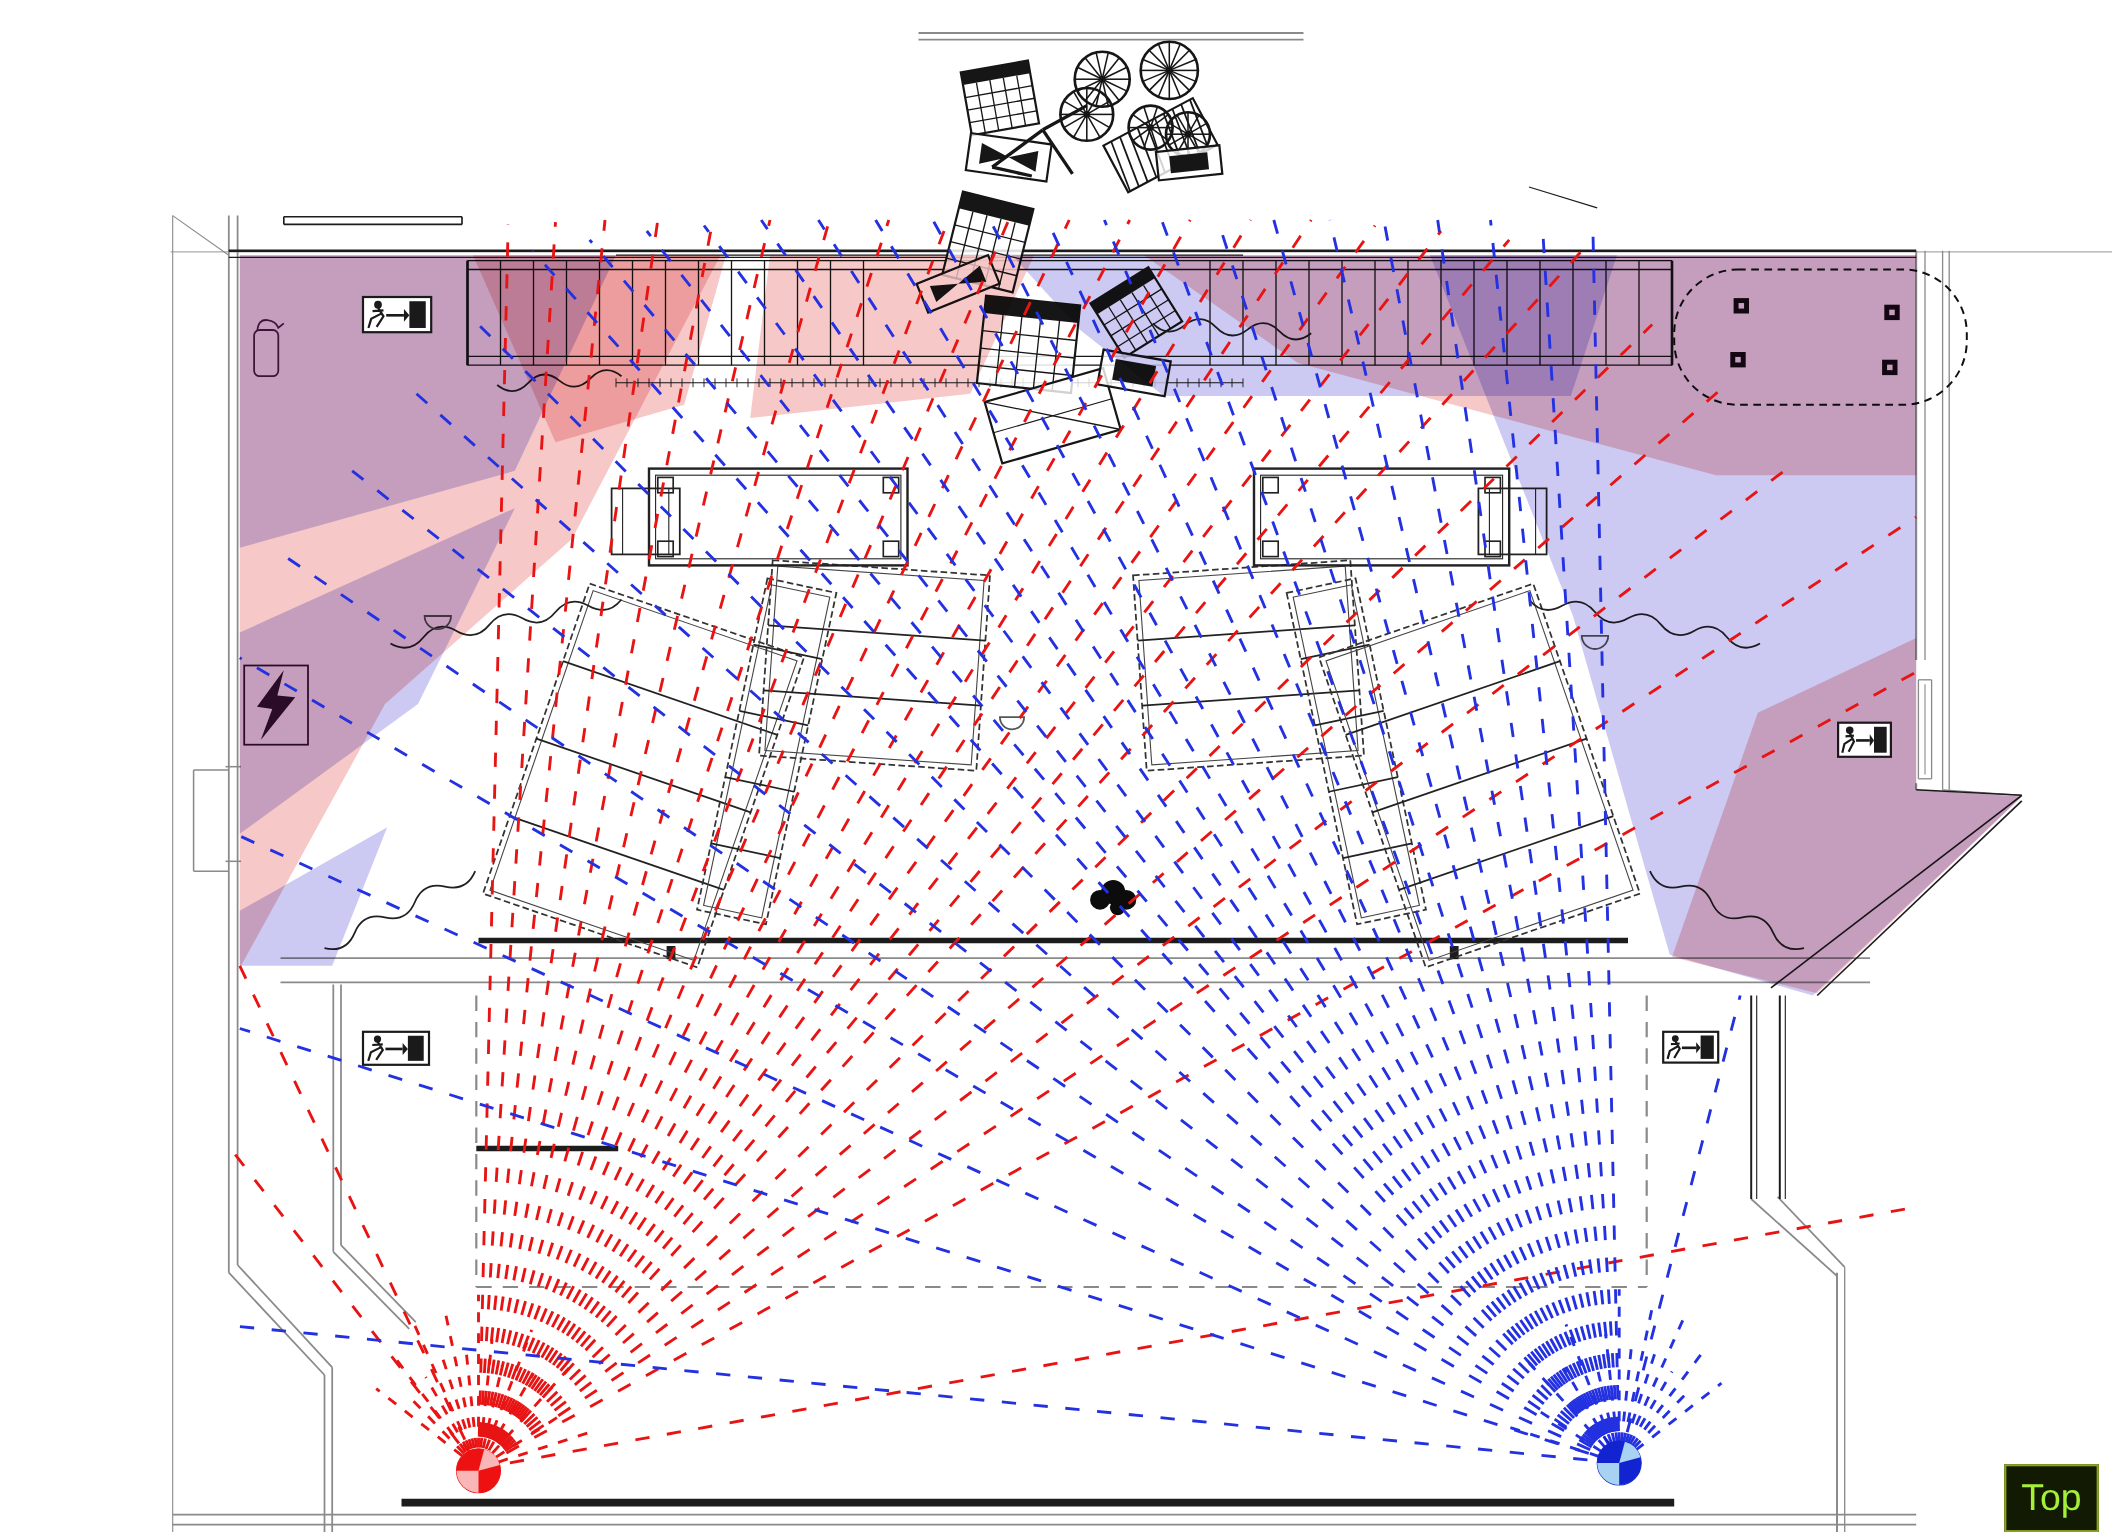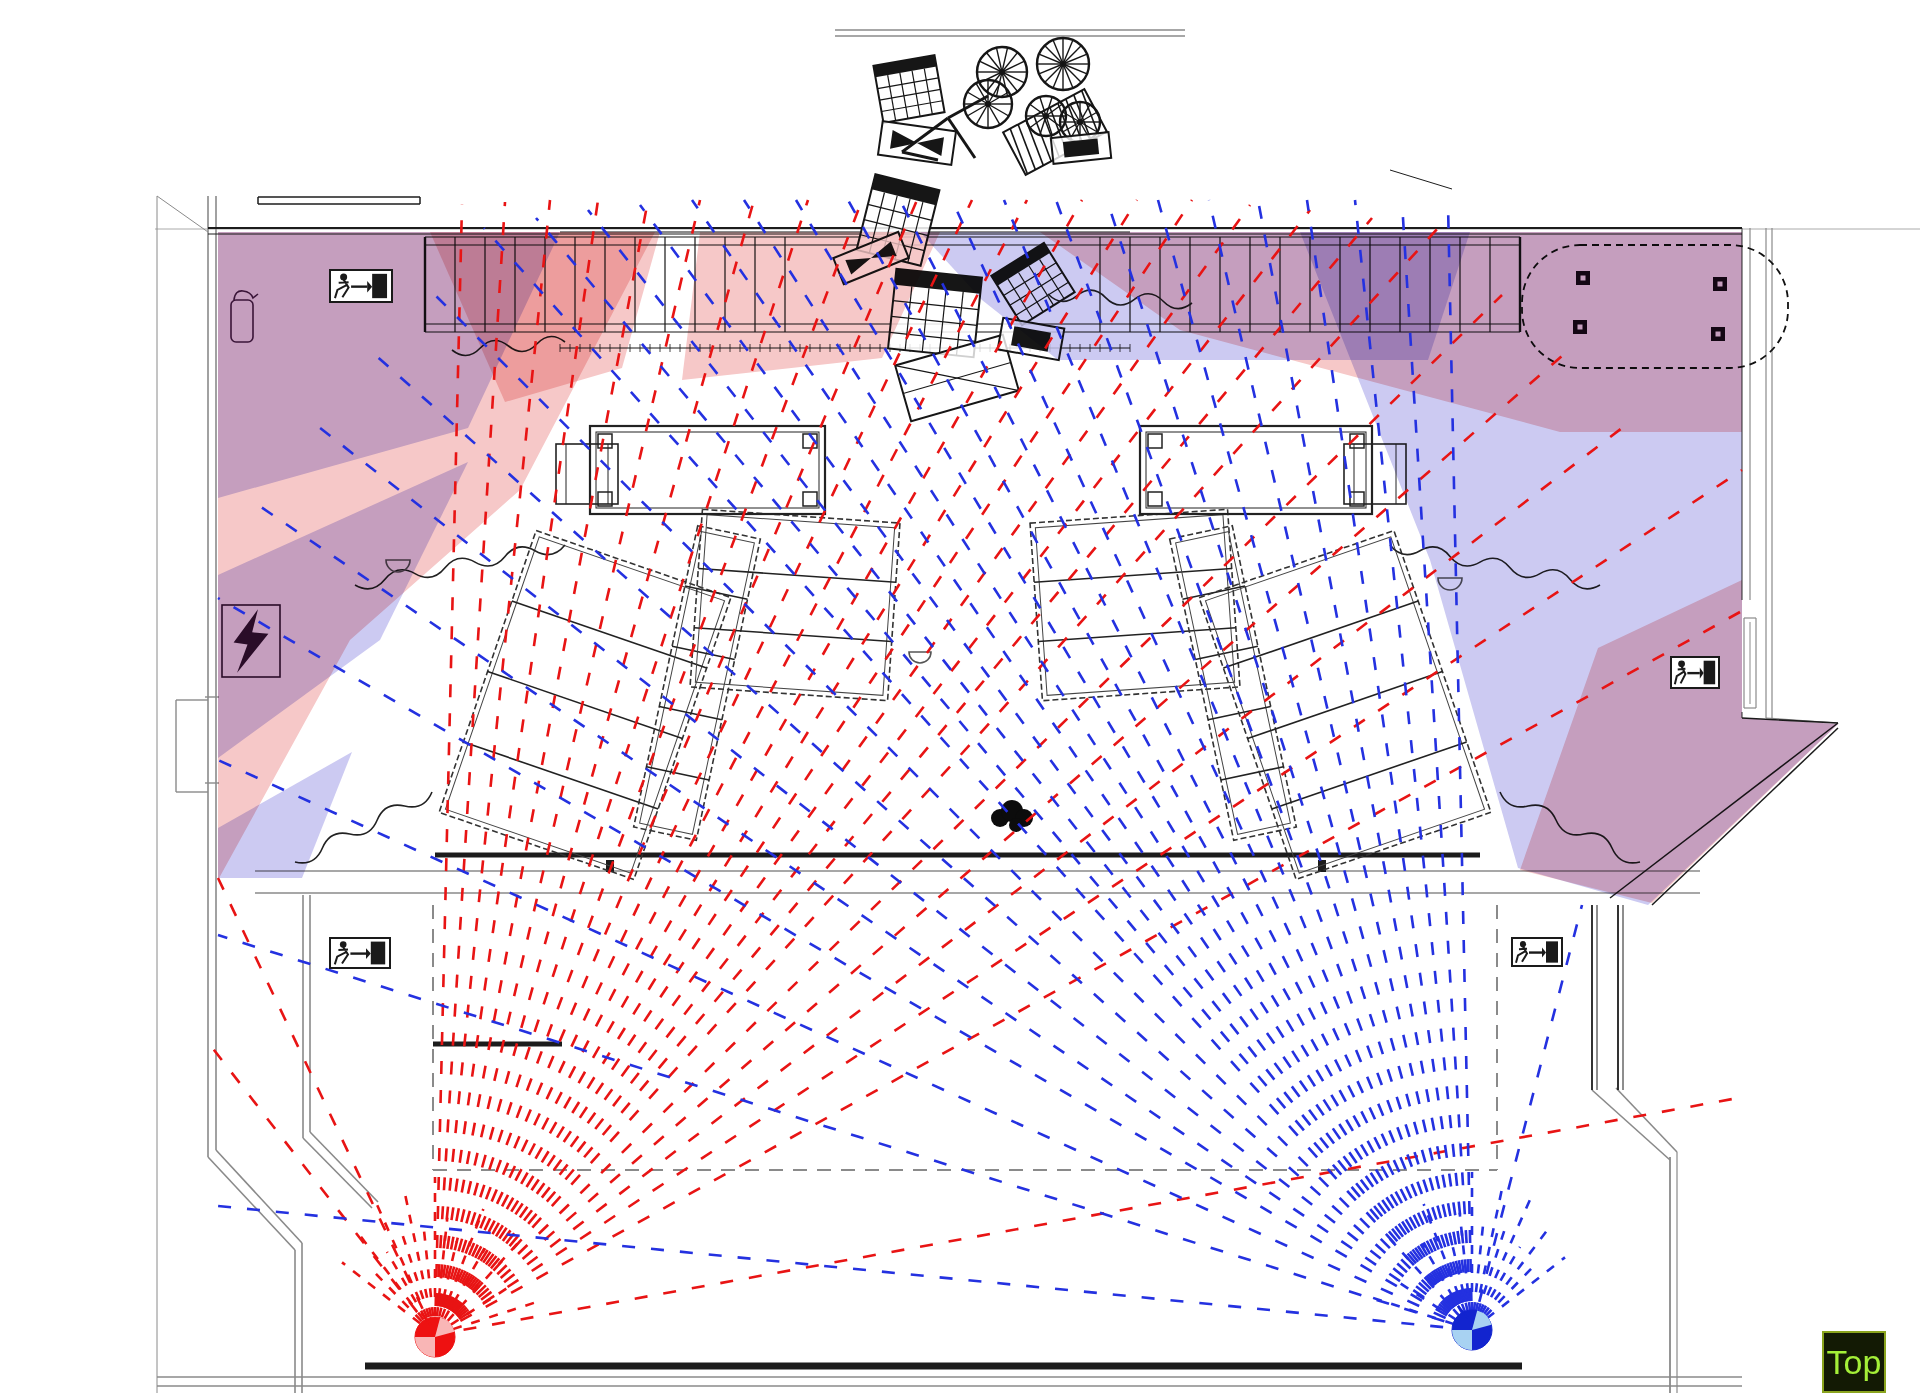--- a/index.html
+++ b/index.html
@@ -595,16 +595,16 @@
         <path d="M 435 1337 L 454.4 1331.8 A 20 20 0 0 0 440.2 1317.6 Z" fill="#f9b6b6"></path>
         <line x1="421" y1="1313" x2="431" y2="1325" stroke="#ee1111" stroke-width="2"></line>
       </g>
       <g>
         <circle cx="1472" cy="1330" r="20" fill="#1224cf" stroke="#1224cf"></circle>
         <path d="M 1472 1330 L 1452 1330 A 20 20 0 0 0 1472 1350 Z" fill="#a8d2f2"></path>
         <path d="M 1472 1330 L 1491.4 1324.8 A 20 20 0 0 0 1477.2 1310.6 Z" fill="#a8d2f2"></path>
         <line x1="1458" y1="1306" x2="1468" y2="1318" stroke="#1224cf" stroke-width="2"></line>
       </g>
     </svg>
-  <div id="viewcube-top" style="left: 1822px; top: 1331px; width: 64px; height: 62px; background: rgb(19, 26, 4); border: 2px solid rgb(138, 164, 30); color: rgb(164, 239, 56);">
+  <div id="viewcube-top" style="left: 1822px; top: 1331px; width: 86px; height: 62px; background: rgb(19, 26, 4); border: 2px solid rgb(138, 164, 30); color: rgb(164, 239, 56);">
     <span>Top</span>
   </div>
 </div>
 
 </body></html>

